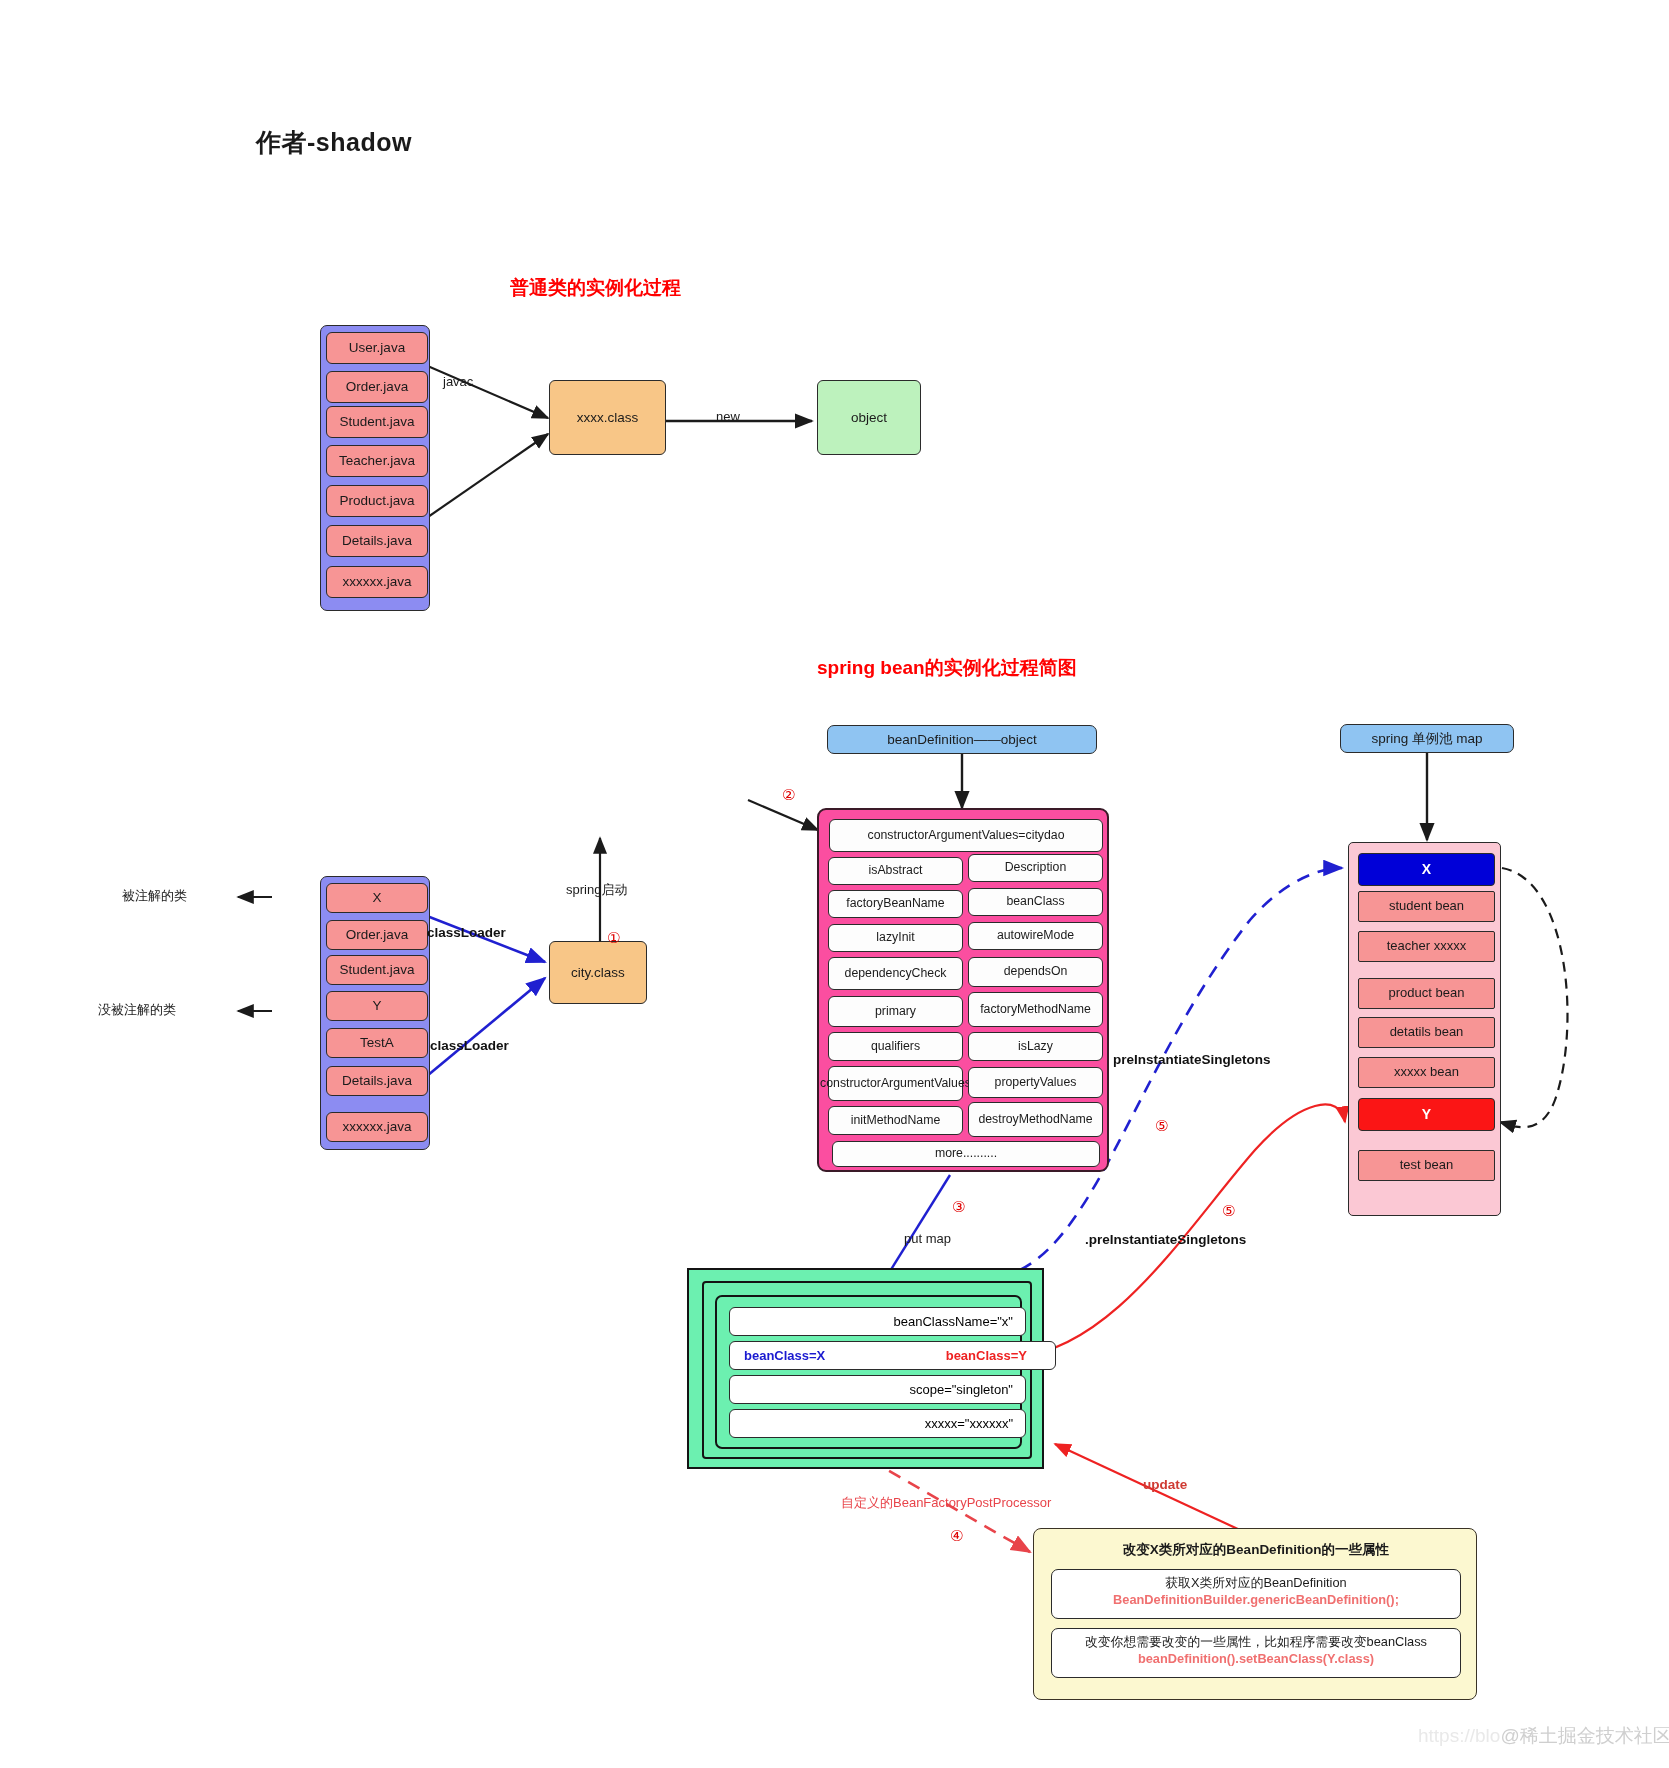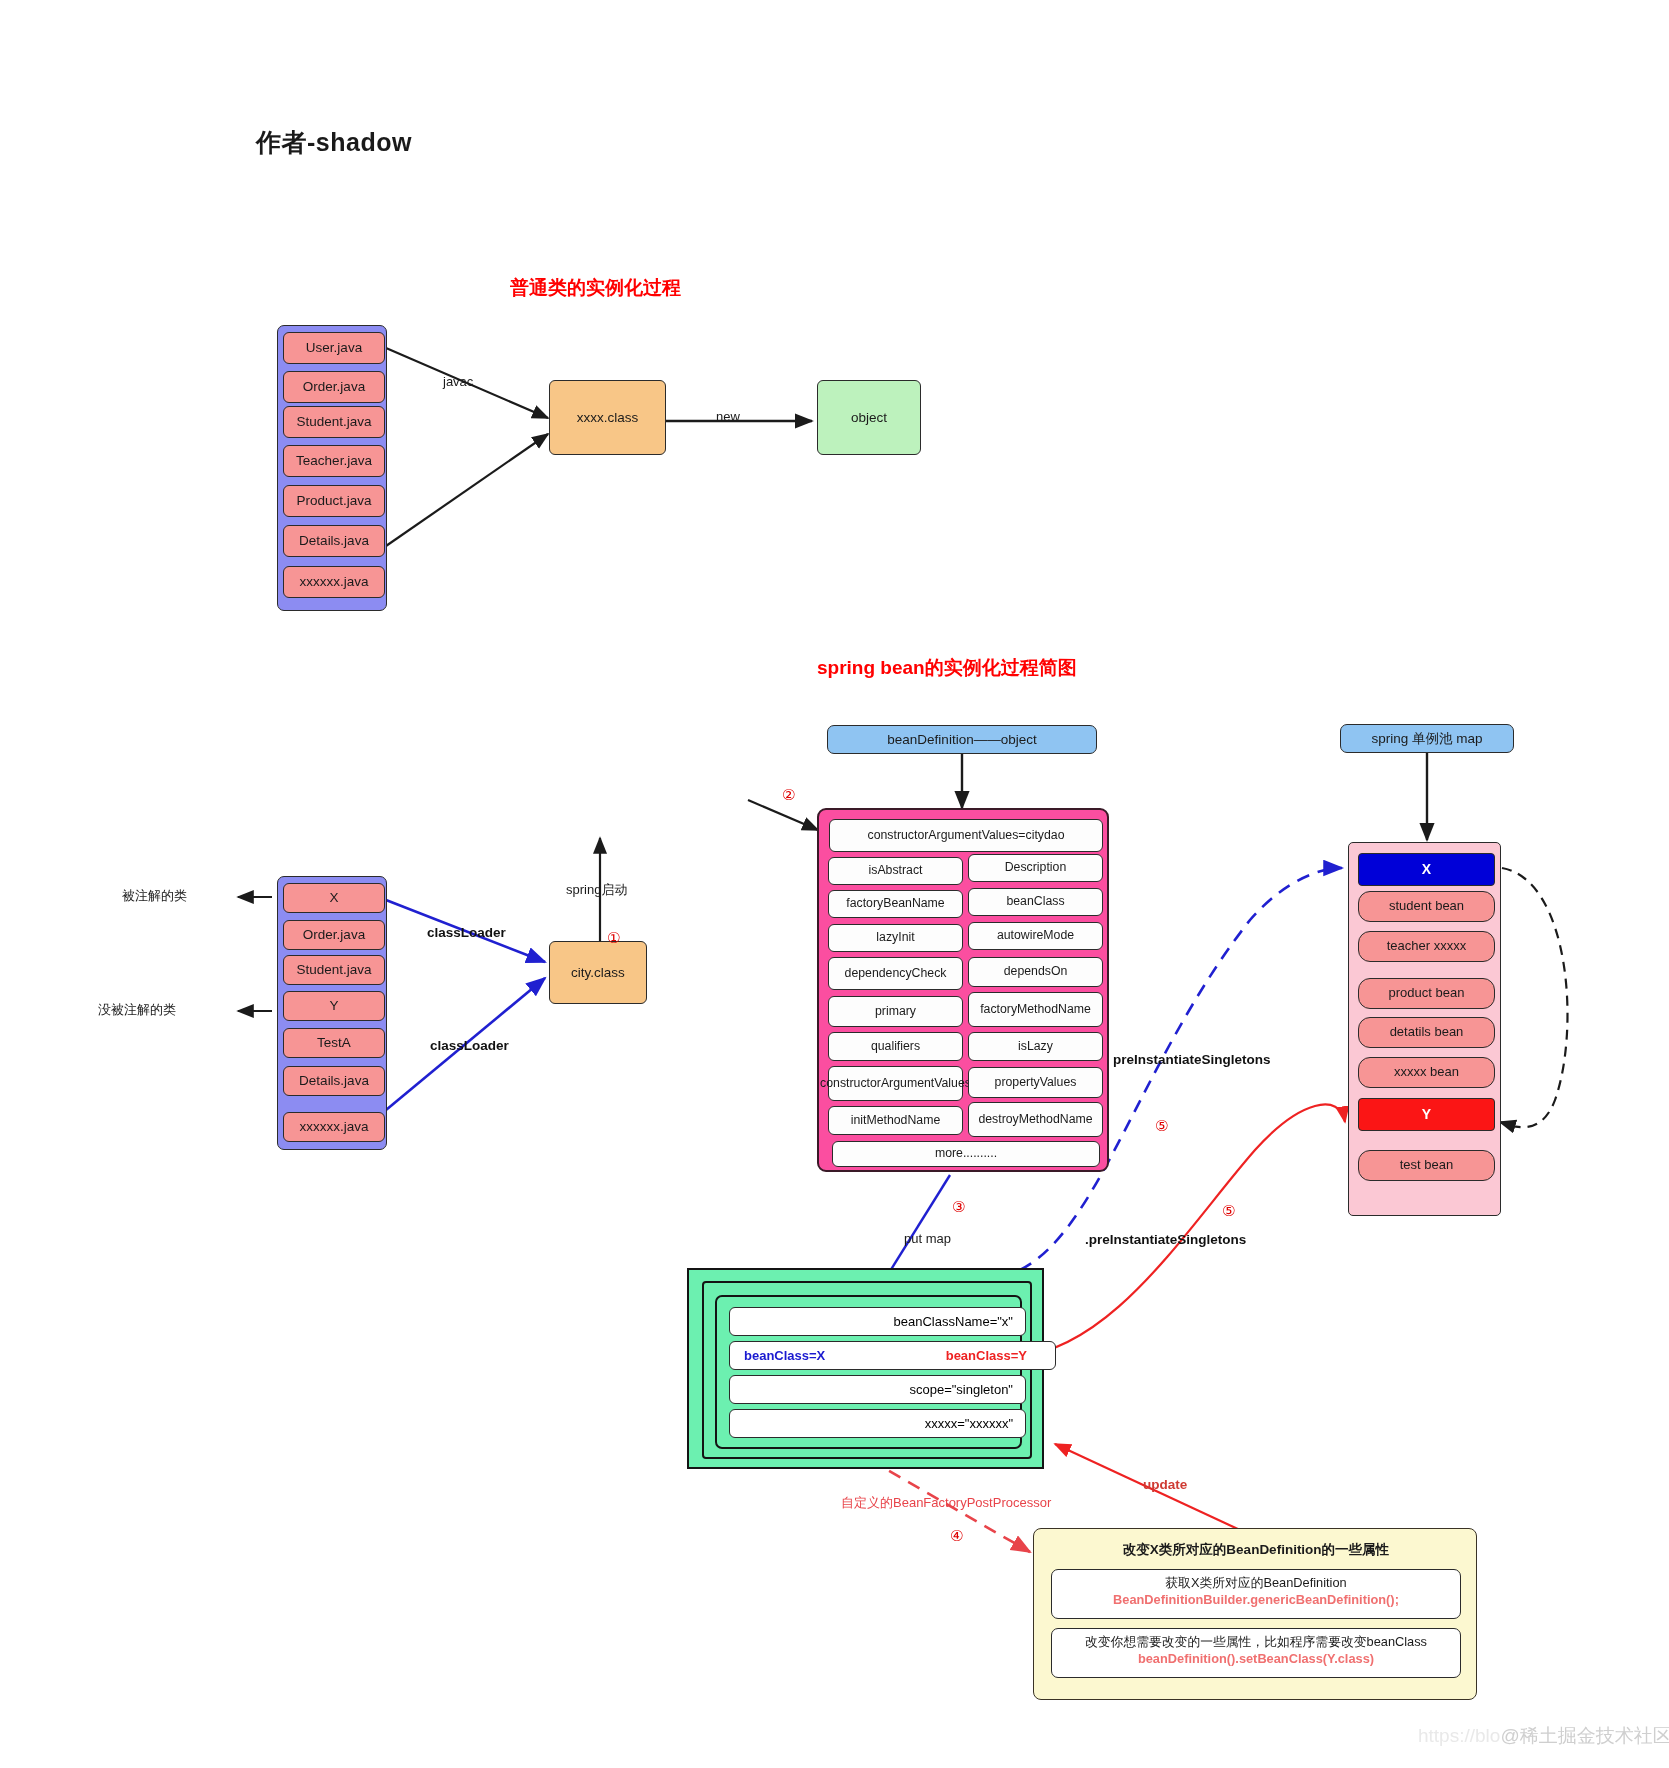--- a/index.html
+++ b/index.html
@@ -11,30 +11,30 @@
   
   .author{font-size:25px;font-weight:bold;color:#1a1a1a;letter-spacing:.5px;}
 
   
   .sec-title{color:#ff0000;font-weight:bold;font-size:19px;white-space:nowrap;}
 
   
   .node{border:1.6px solid #2b2b2b;border-radius:6px;display:flex;align-items:center;
         justify-content:center;text-align:center;font-size:13.5px;color:#1b1b1b;line-height:1.12;}
 
-  .purple-stack{background:#8c8cf2;border:1.8px solid #2b2b2b;border-radius:7px;}
+  .purple-stack{background:#8c8cf2;border:1.8px solid #2b2b2b;border-radius:7px;margin-left:43px;}
   .red-item{background:#f79595;border:1.6px solid #2b2b2b;border-radius:6px;}
   .orange{background:#f8c687;}
   .green{background:#bdf2bd;}
   .pink-big{background:#f98ac4;border:1.8px solid #3a2028;border-radius:7px;}
   .blue-cap{background:#8fc4f2;border:1.8px solid #2b2b2b;border-radius:7px;font-size:13.5px;}
   .pink-panel{background:#fb4ea0;border:2px solid #3a1a28;border-radius:9px;}
   .white-field{background:#fdfdfd;border:1.7px solid #2b2b2b;border-radius:6px;font-size:12.3px;}
   .pool{background:#fbc8d4;border:1.8px solid #2b2b2b;border-radius:5px;}
-  .pool-item{background:#f79595;border:1.6px solid #2b2b2b;border-radius:12px;font-size:13px;}
+  .pool-item{background:#f79595;border:1.6px solid #2b2b2b;border-radius:2px;font-size:13px;}
   .pool-x{background:#0000d8;color:#ffffff;font-weight:bold;font-size:14px;border:1.6px solid #2b2b2b;border-radius:4px;}
   .pool-y{background:#fb1515;color:#ffffff;font-weight:bold;font-size:14px;border:1.6px solid #2b2b2b;border-radius:4px;}
   .green-outer{background:#6cf0b0;border:2px solid #141414;}
   .green-mid{background:#6cf0b0;border:2px solid #141414;border-radius:4px;}
   .green-in{background:#6cf0b0;border:2.4px solid #141414;border-radius:7px;}
   .gf{background:#ffffff;border:1.8px solid #2b2b2b;border-radius:6px;font-size:13px;
       display:flex;align-items:center;justify-content:flex-end;padding-right:12px;}
   .yellow-box{background:#fcf8d0;border:1.9px solid #3a3326;border-radius:8px;}
   .yellow-row{background:#ffffff;border:1.8px solid #2b2b2b;border-radius:7px;text-align:center;}
 

